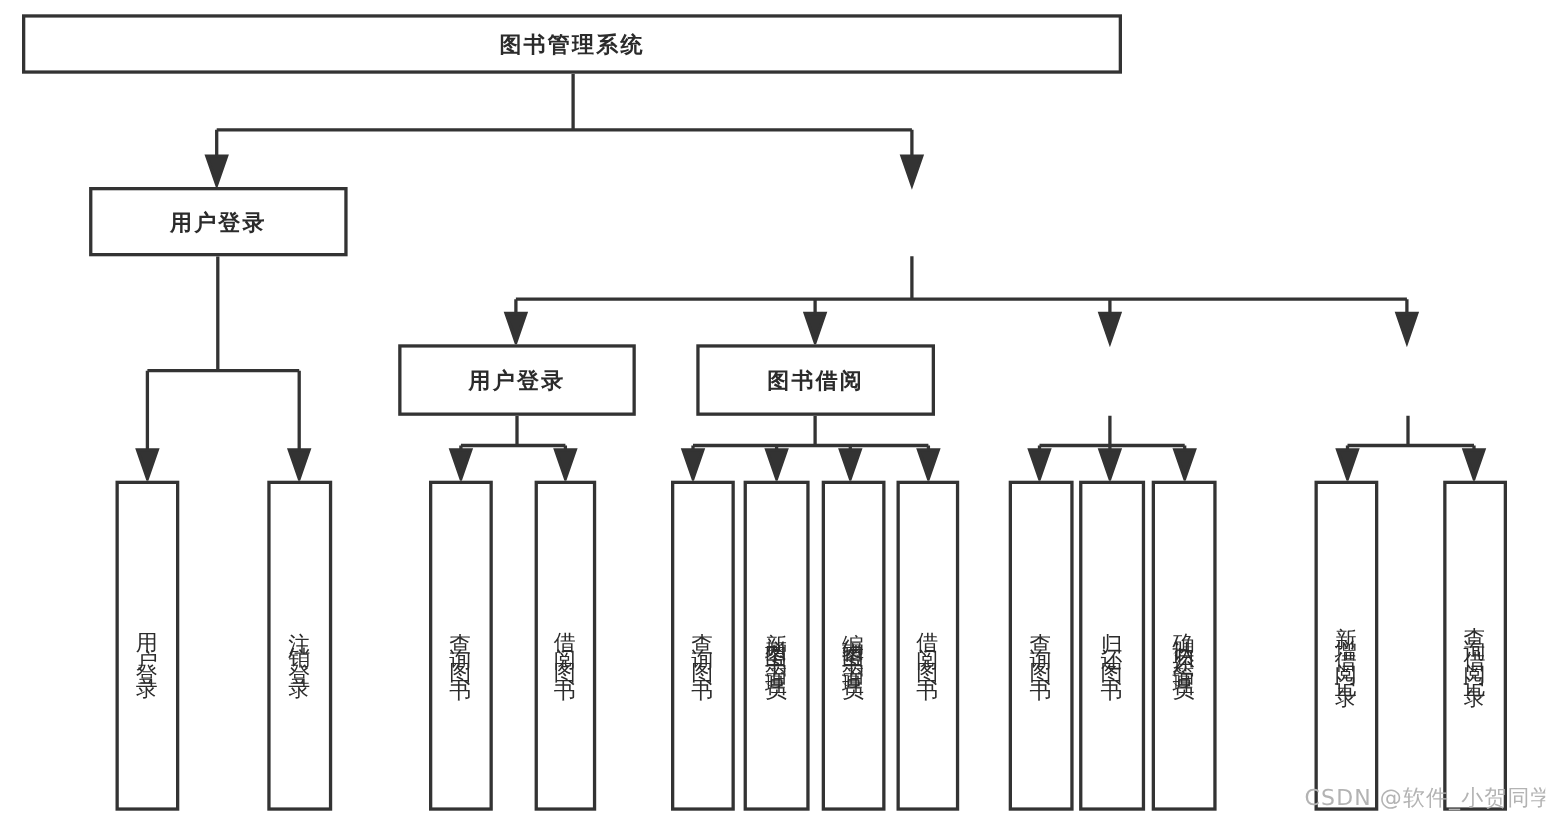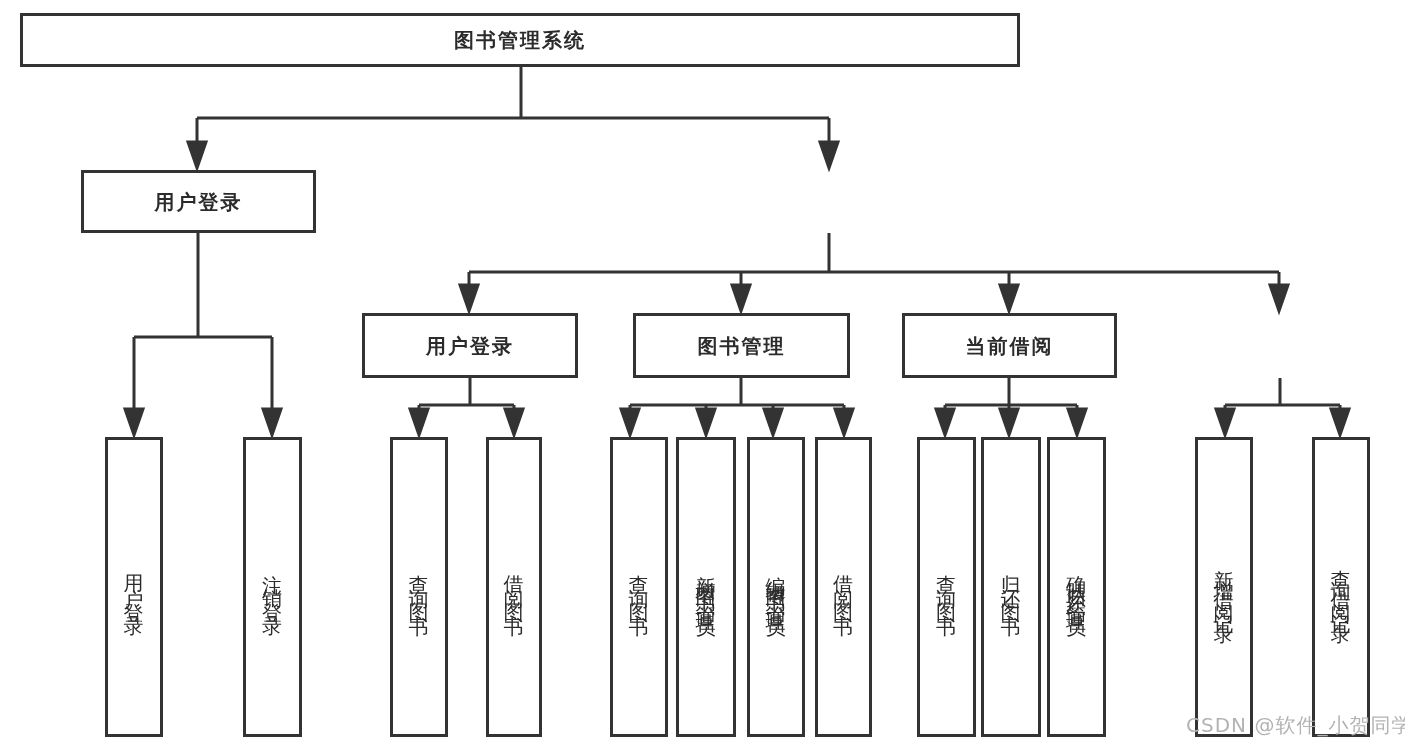--- a/index.html
+++ b/index.html
@@ -83,24 +83,21 @@
   </div>
 
   <div class="box h" style="left:81px;top:170px;width:235px;height:63px">
     <span>用户登录</span>
   </div>
 
   <div class="box h" style="left:362px;top:313px;width:216px;height:65px">
     <span>用户登录</span>
   </div>
   <div class="box h" style="left:633px;top:313px;width:217px;height:65px">
-    <span>图书管理</span>
-  </div>
-  <div class="box h" style="left:902px;top:313px;width:215px;height:65px">
-    <span>当前借阅</span>
+    <span>图书借阅</span>
   </div>
 
   <div class="box v v4" style="left:105px;top:437px;width:58px;height:300px">
     <span>用户登录</span>
   </div>
   <div class="box v v4" style="left:243px;top:437px;width:59px;height:300px">
     <span>注销登录</span>
   </div>
 
   <div class="box v v4" style="left:390px;top:437px;width:58px;height:300px">

